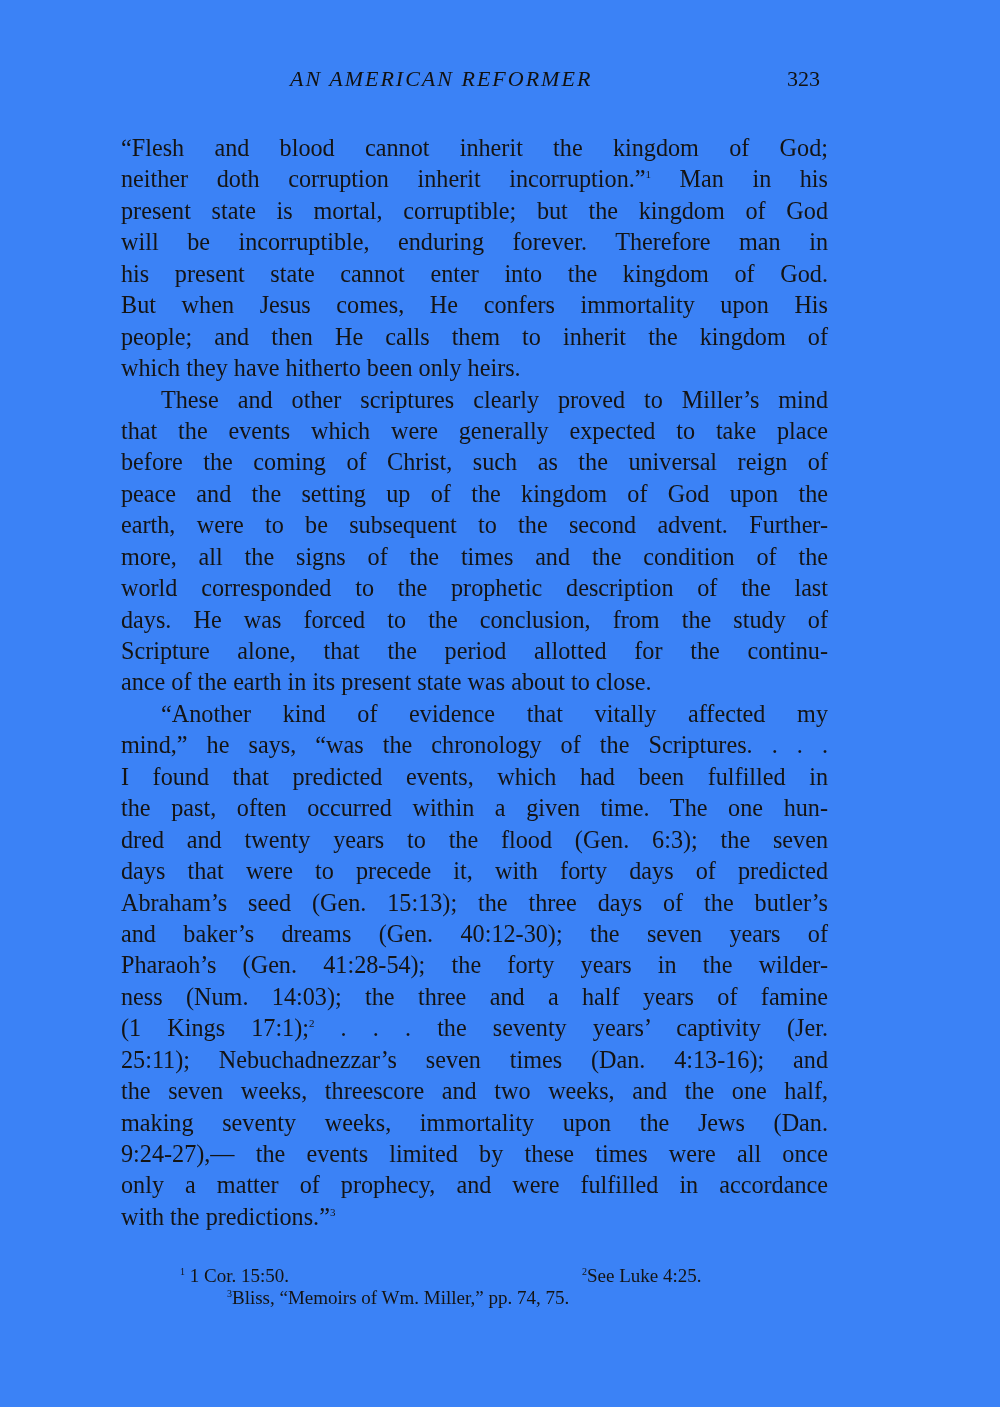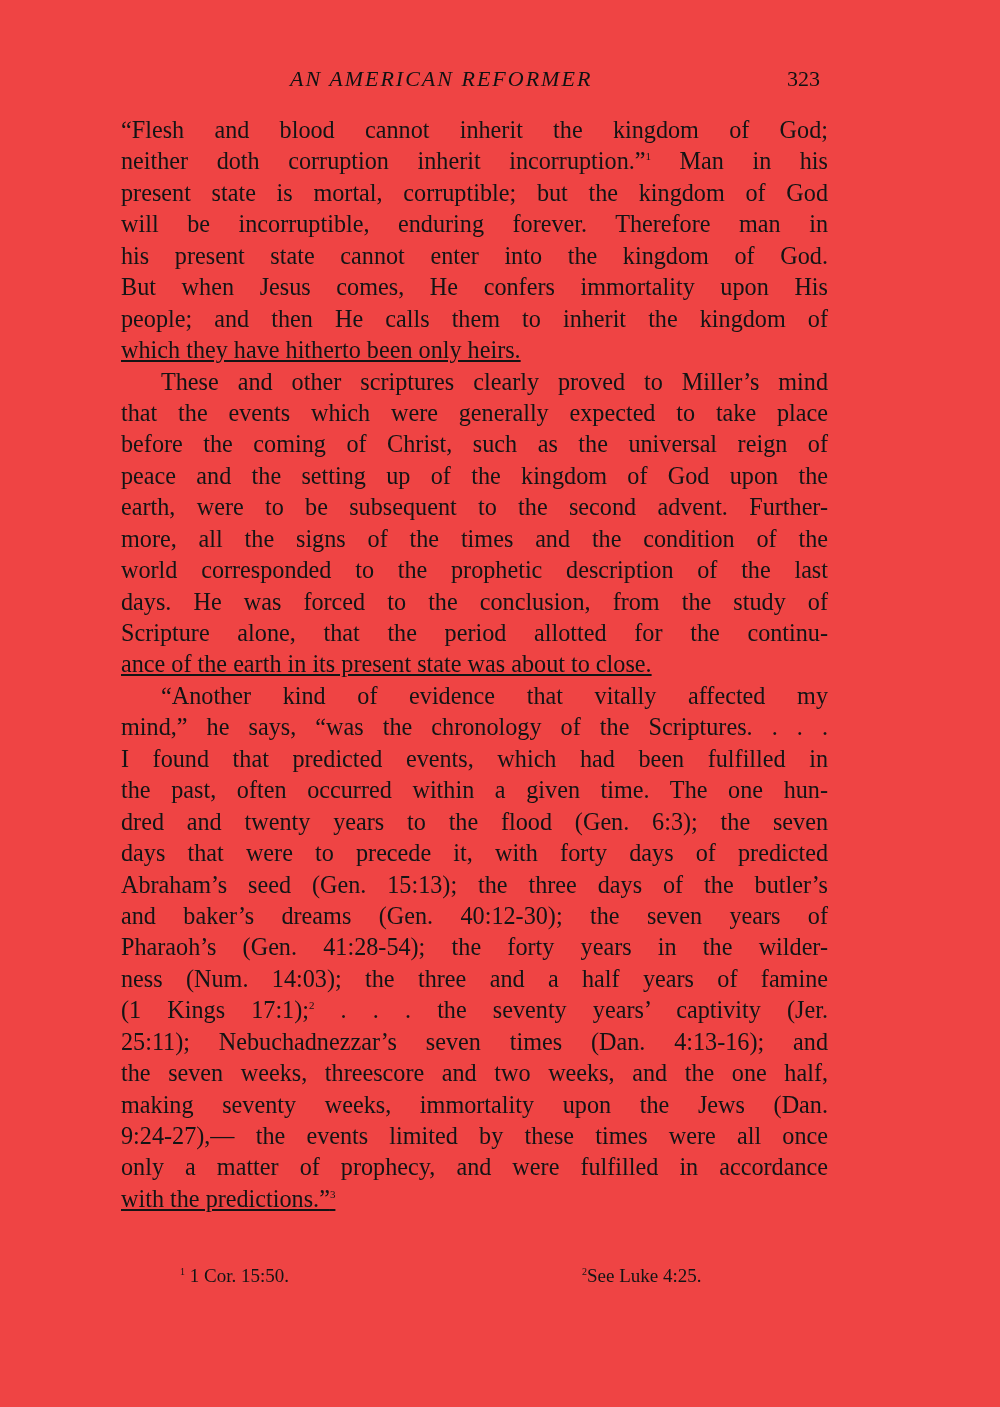--- a/index.html
+++ b/index.html
@@ -1,38 +1,38 @@
 <!DOCTYPE html>
 <html><head>
 <meta charset="utf-8">
 <style>
   html, body { margin: 0; padding: 0; background: #ffffff; }
   body { width: 1000px; height: 1407px; position: relative; overflow: hidden; }
-  .page { position: absolute; left: 0; top: 0; width: 1000px; height: 1407px; background: #ef4444; color: #1a1a1a; }
+  .page { position: absolute; left: 0; top: 0; width: 1000px; height: 1407px; background: #3b82f6; color: #1a1a1a; }
   .running-head {
     position: absolute; left: 290px; top: 66px;
     font-family: "Liberation Serif", "DejaVu Serif", serif;
     font-style: italic; font-size: 22px; letter-spacing: 2px; color: #111;
   }
   .page-number {
     position: absolute; left: 787px; top: 66px;
     font-family: "Liberation Serif", "DejaVu Serif", serif;
     font-size: 22px; color: #111;
   }
   .body-text {
-    position: absolute; left: 121px; top: 114px; width: 707px;
+    position: absolute; left: 121px; top: 132px; width: 707px;
     font-family: "Liberation Serif", "DejaVu Serif", serif;
     font-size: 24.2px; line-height: 31.45px; color: #141414;
   }
   .line {
     display: block; white-space: nowrap;
     text-align: justify; text-align-last: justify;
     height: 31.45px;
   }
-  .line.last { text-align-last: left; text-decoration: underline; }
+  .line.last { text-align-last: left; }
   .line.indent { padding-left: 40px; }
   sup.fn { font-size: 11px; vertical-align: 9px; line-height: 0; }
   .footnotes {
     position: absolute; top: 1265px; left: 170px; width: 600px;
     font-family: Liberation Serif, serif;
     font-size: 19px; line-height: 22px; color: #141414;
   }
   .fn-row1 { position: relative; height: 22px; }
   .fn1 { position: absolute; left: 10px; top: 0; }
   .fn2 { position: absolute; left: 412px; top: 0; }
@@ -89,14 +89,17 @@
         <span class="line">only a matter of prophecy, and were fulfilled in accordance</span>
         <span class="line last">with the predictions.”<sup class="fn">3</sup></span>
       </div>
     </div>
 
   <div class="footnotes">
     <div class="fn-row1">
       <span class="fn1"><sup class="fnm">1</sup> <span>1 Cor. 15:50.</span></span>
       <span class="fn2"><sup class="fnm">2</sup><span>See Luke 4:25.</span></span>
     </div>
+    <div class="fn-row2">
+      <span class="fn3"><sup class="fnm">3</sup><span>Bliss, “Memoirs of Wm. Miller,” pp. 74, 75.</span></span>
+    </div>
   </div>
 </div>
 
 </body></html>

